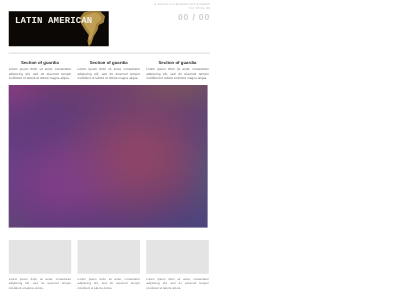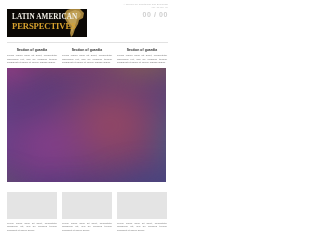--- a/index.html
+++ b/index.html
@@ -50,21 +50,21 @@
     opacity: 0.95;
   }
   .logo-text {
     position: absolute;
     left: 5px;
     top: 4px;
     width: 56px;
   }
   .logo-line1 {
     color: #f2efe6;
-    font-family: Liberation Serif, serif;
+    font-family: Liberation Mono, monospace;
     font-weight: bold;
     font-size: 7.2px;
     letter-spacing: 0.1px;
     line-height: 8px;
     white-space: nowrap;
   }
   .logo-line2 {
     color: #d8a22e;
     font-family: "Liberation Serif", serif;
     font-weight: bold;
@@ -197,21 +197,20 @@
 
   <div class="header">
 
     <div class="logo-block">
       <svg class="logo-map" viewBox="0 0 26 31">
         <path d="M14 1 L20 2 L24 6 L23 11 L19 13 L18 17 L15 22 L13 28 L11 30 L10 26 L11 21 L8 17 L5 12 L4 7 L7 3 Z" fill="#c9a14a" opacity="0.85"></path>
         <path d="M15 3 L19 4 L21 7 L20 10 L17 12 L16 16 L14 21 L12 26 L11 23 L12 19 L9 15 L7 11 L7 6 Z" fill="#e0bd6a" opacity="0.6"></path>
       </svg>
       <div class="logo-text">
         <div class="logo-line1">LATIN AMERICAN</div>
-        <div class="logo-line2">PERSPECTIVES</div>
       </div>
     </div>
 
     <div class="header-meta">
       <div class="meta-line">A Journal on Capitalism and Socialism</div>
       <div class="meta-line">Vol. 00 No. 00</div>
       <div class="meta-issue">00 / 00</div>
     </div>
 
     <div class="header-rule"></div>

